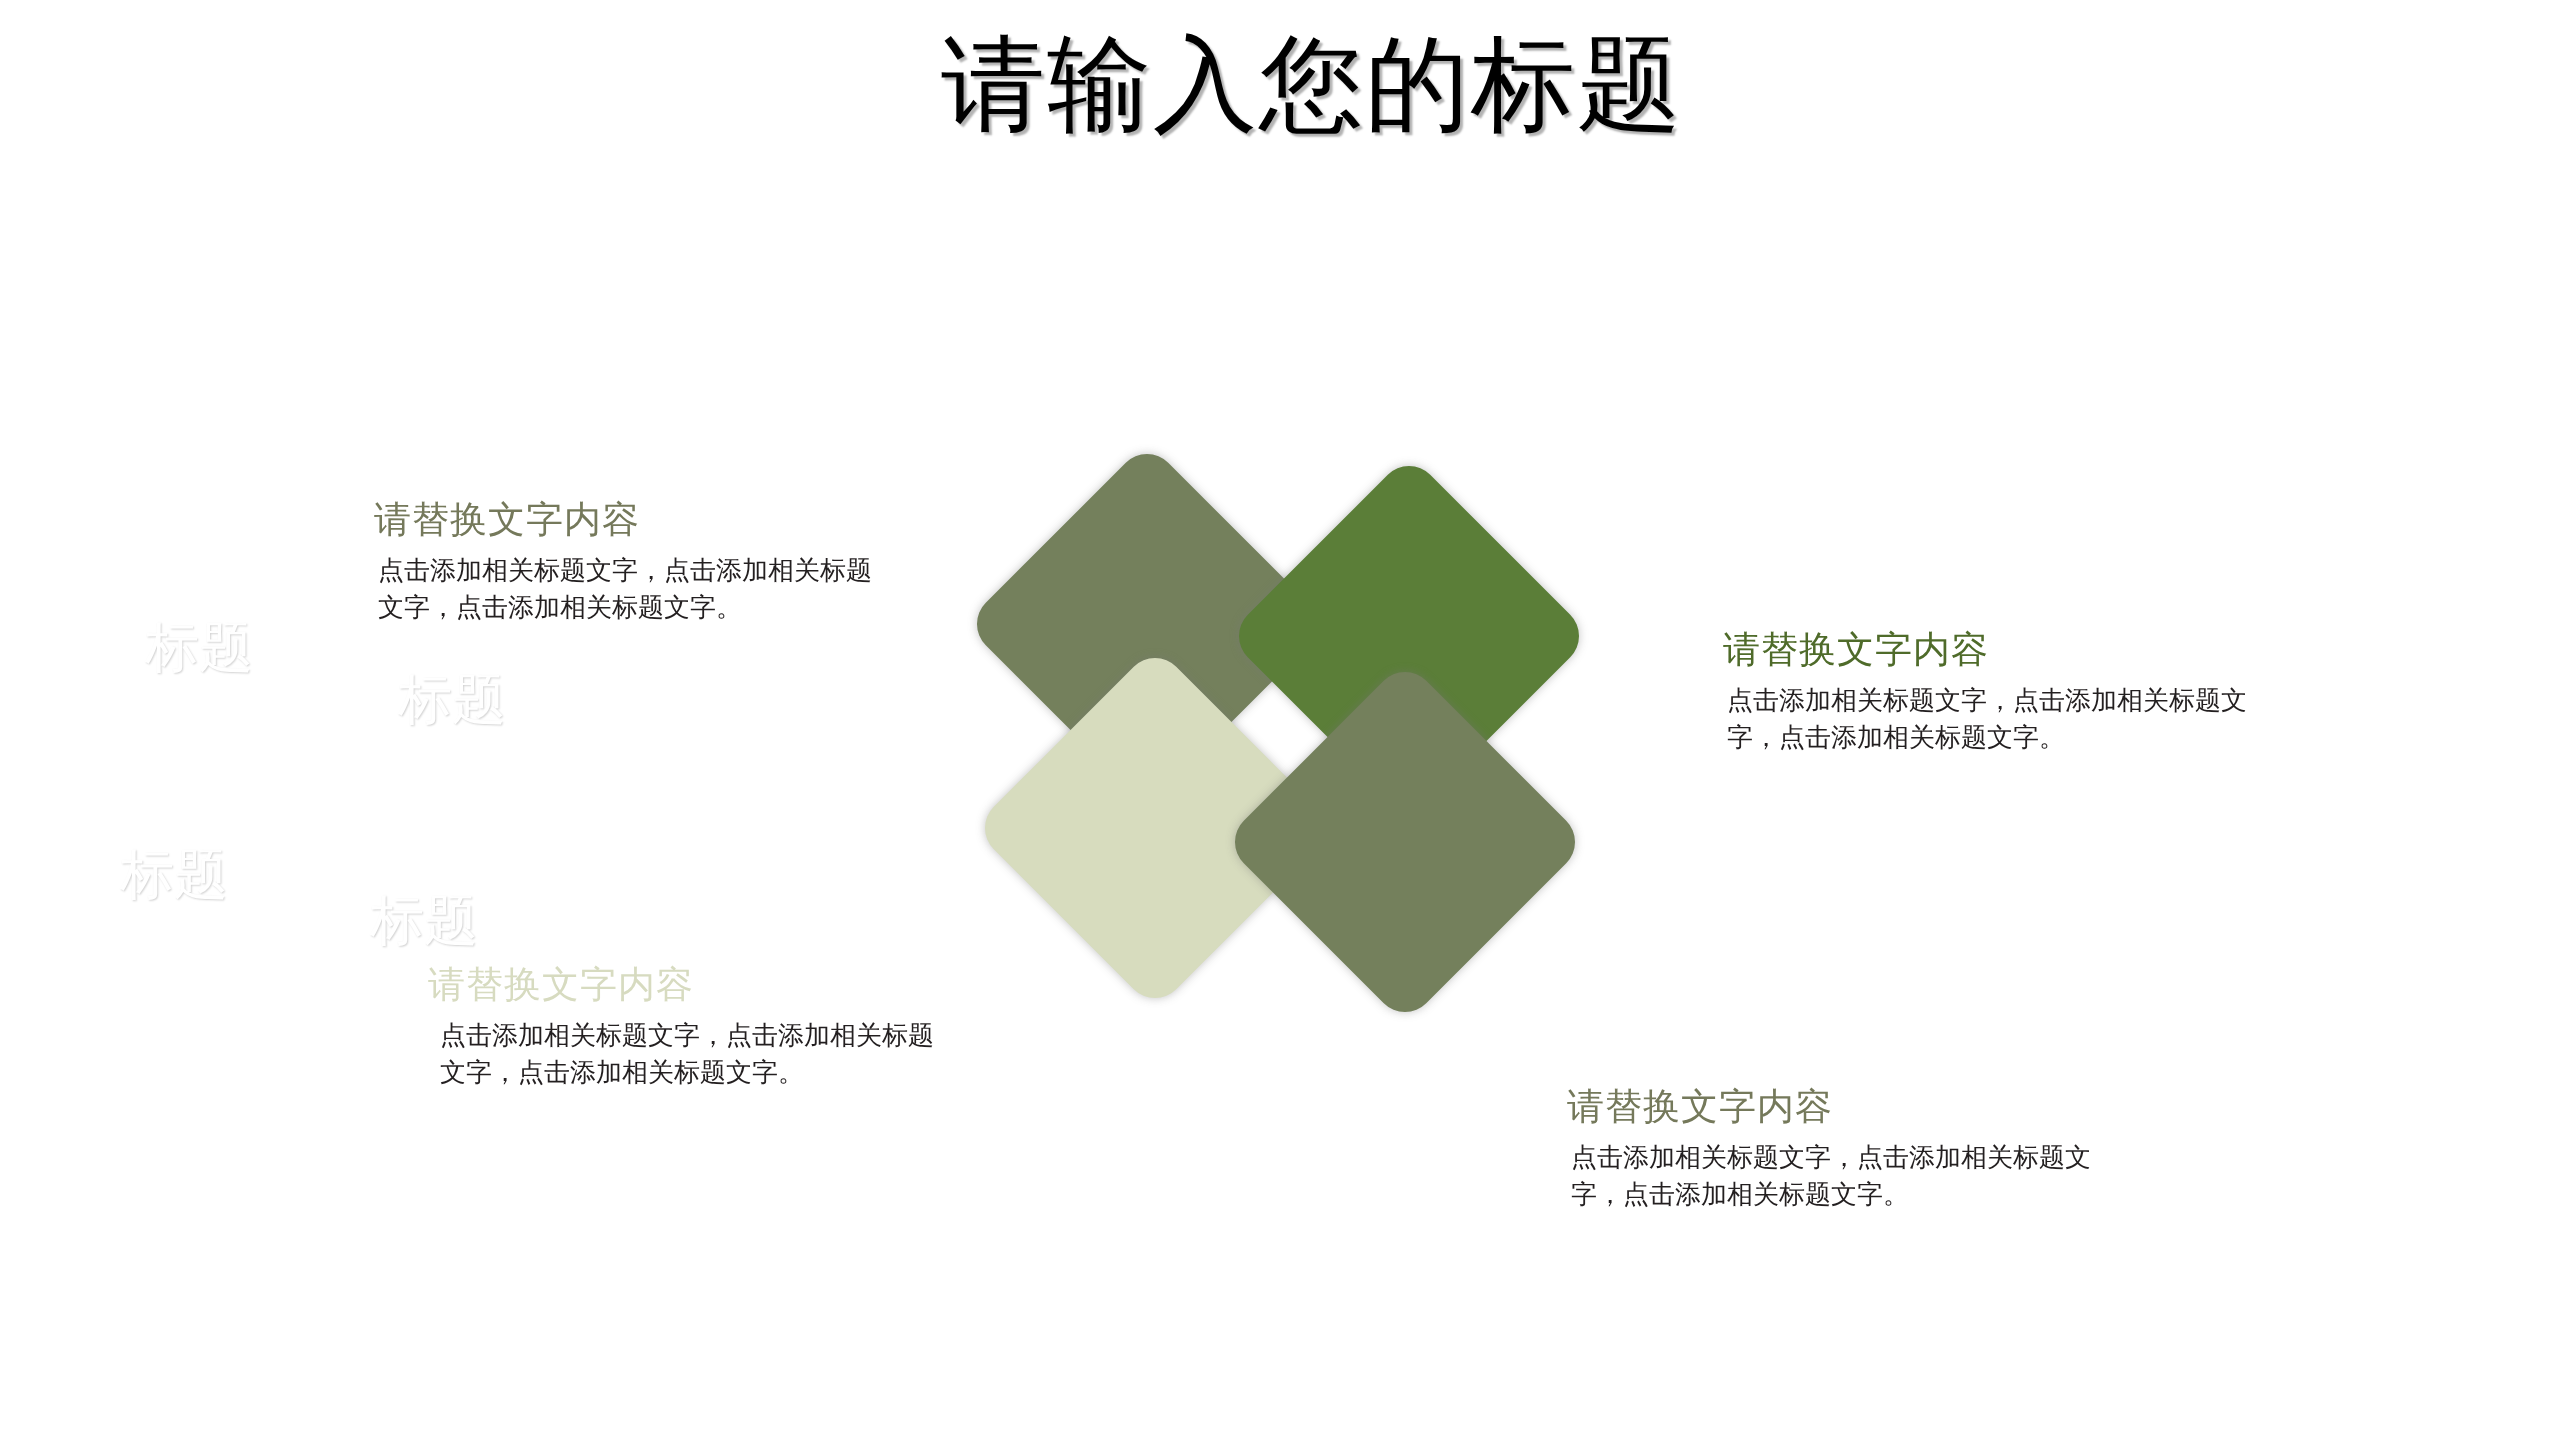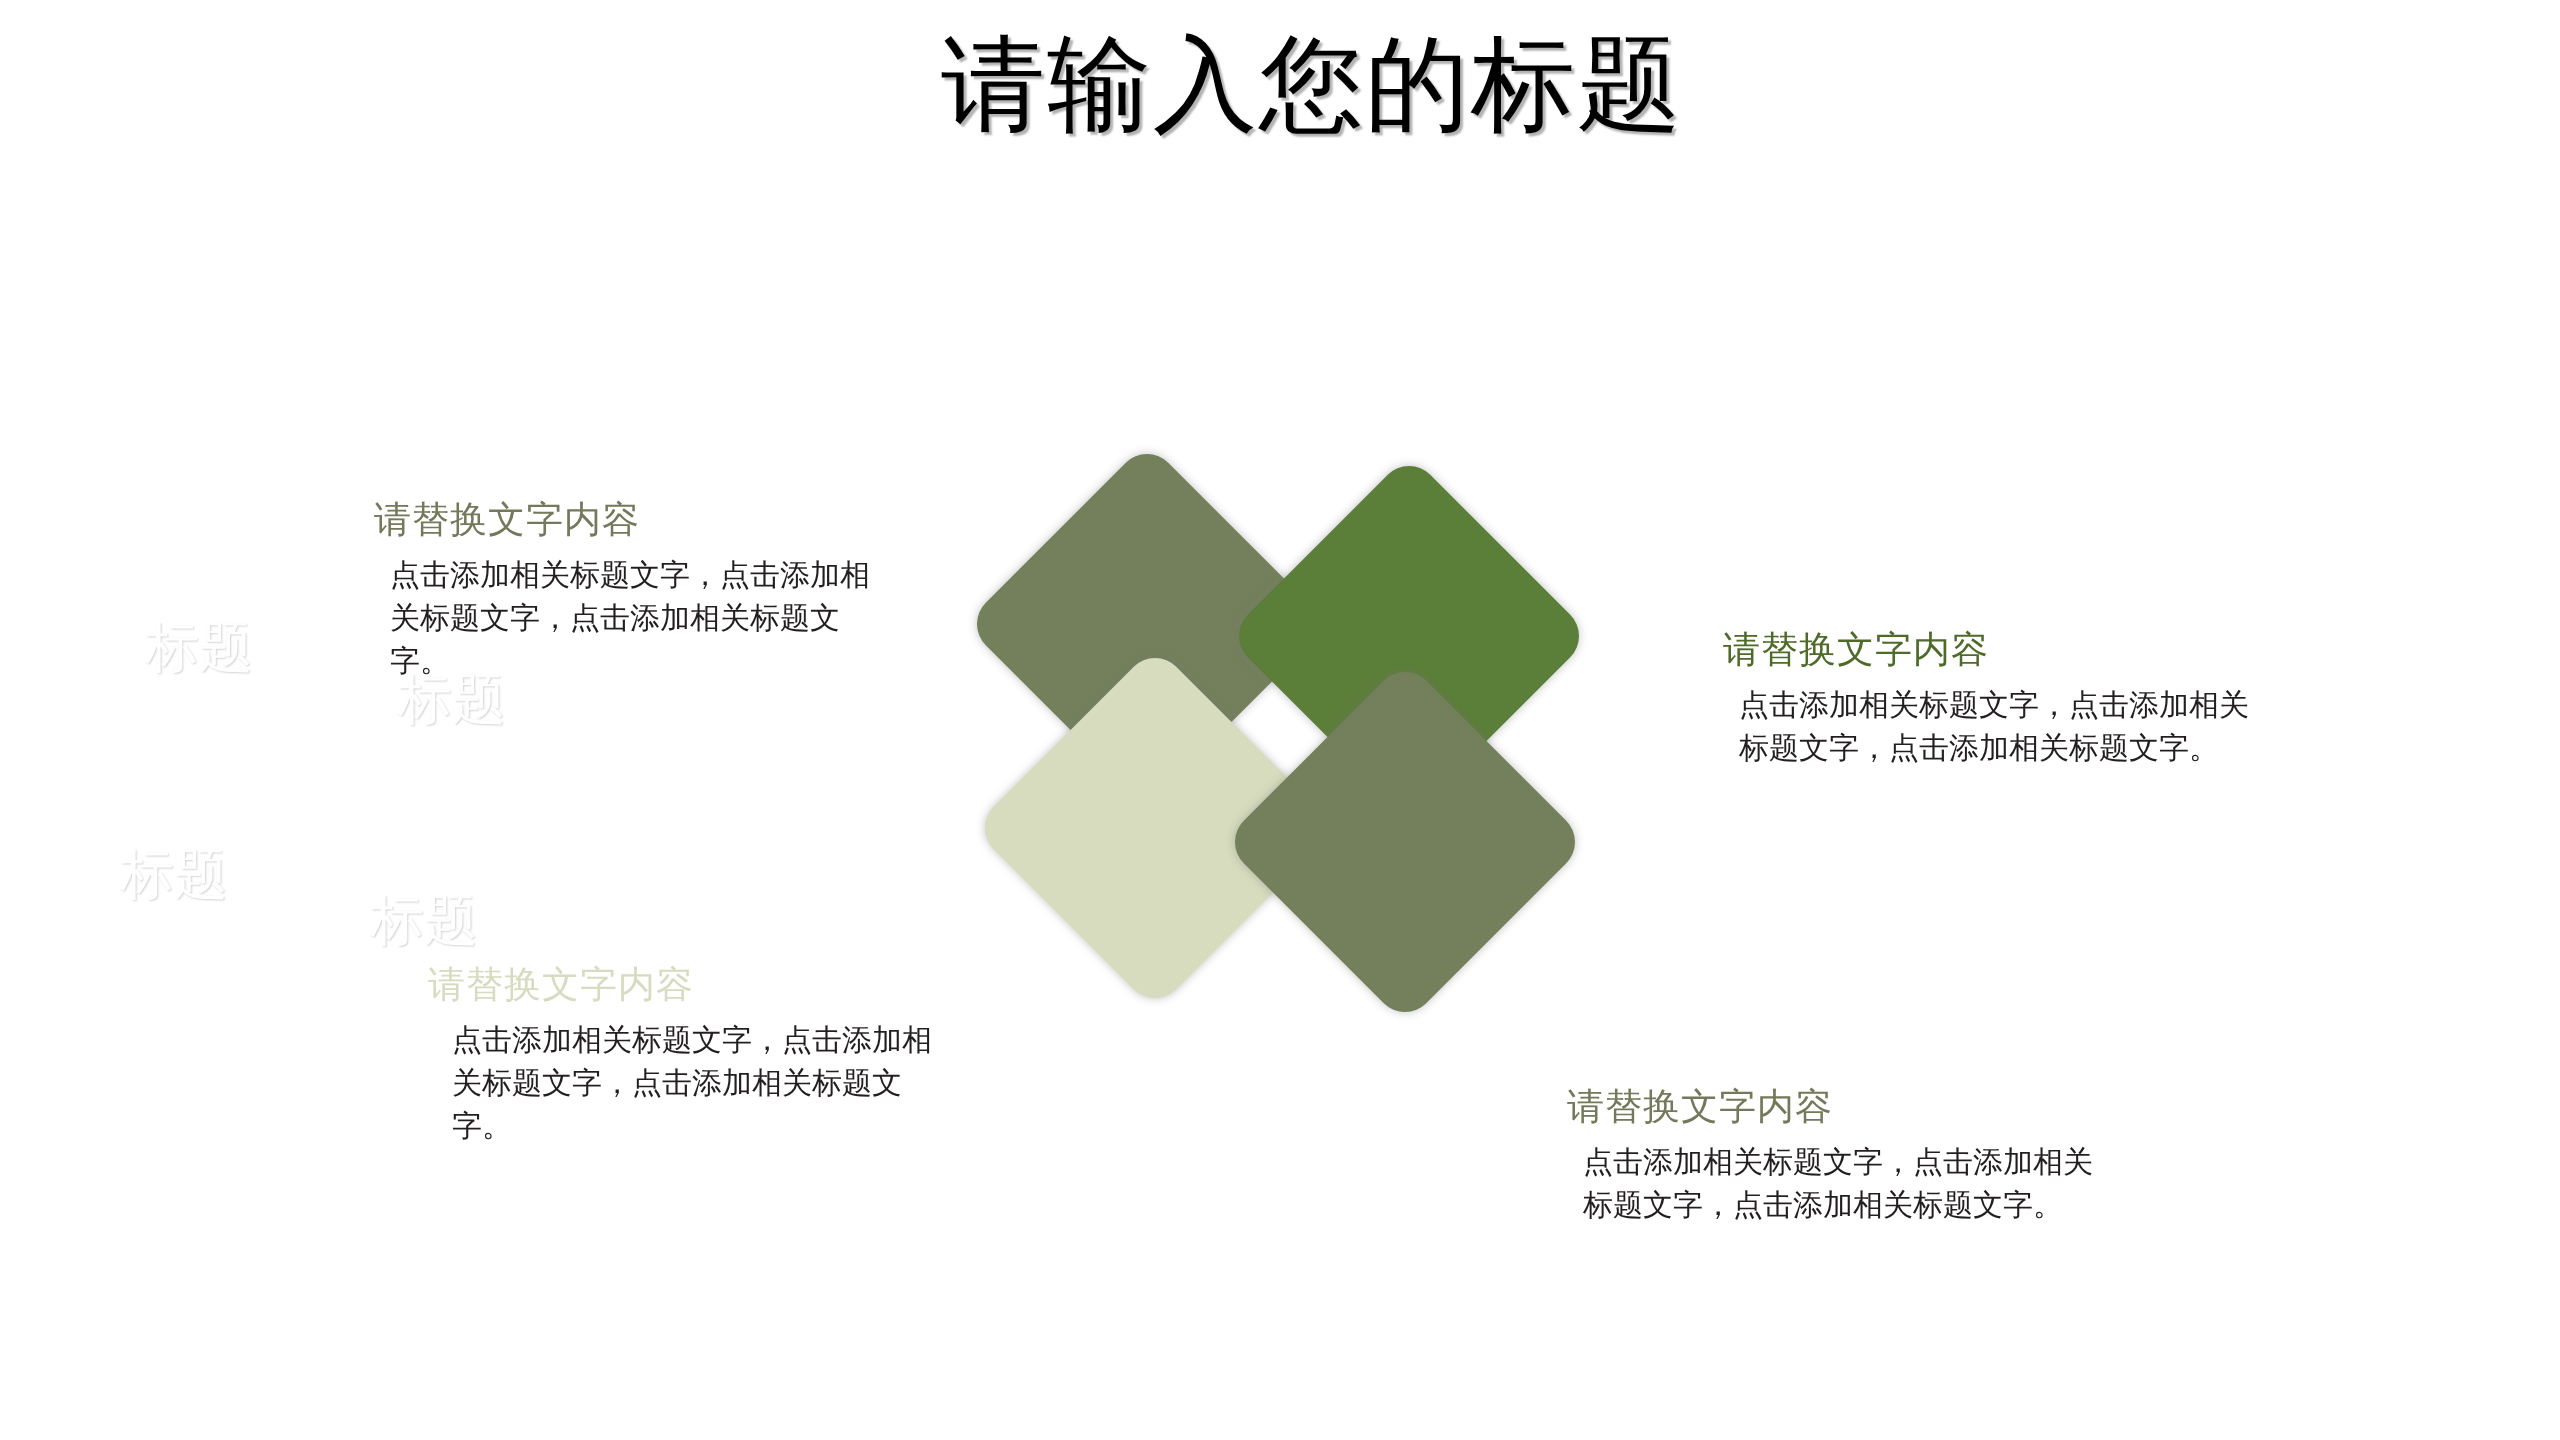--- a/index.html
+++ b/index.html
@@ -80,24 +80,24 @@
   .txt-block { position: absolute; }
   .txt-heading {
     font-size: 37px;
     font-weight: normal;
     line-height: 1.2;
     letter-spacing: 1px;
     margin: 0 0 10px 0;
     white-space: nowrap;
   }
   .txt-body {
-    font-size: 30px;
+    font-size: 26px;
     line-height: 1.42;
     color: #231f20;
-    margin: 12px;
+    margin: 0;
   }
 
   #block-tl { left: 374px;  top: 498px;  width: 520px; }
   #block-tl .txt-body { padding-left: 4px; }
 
   #block-tr { left: 1723px; top: 628px;  width: 560px; }
   #block-tr .txt-body { padding-left: 4px; }
 
   #block-bl { left: 428px;  top: 963px;  width: 530px; }
   #block-bl .txt-heading { padding-left: 0px; }

